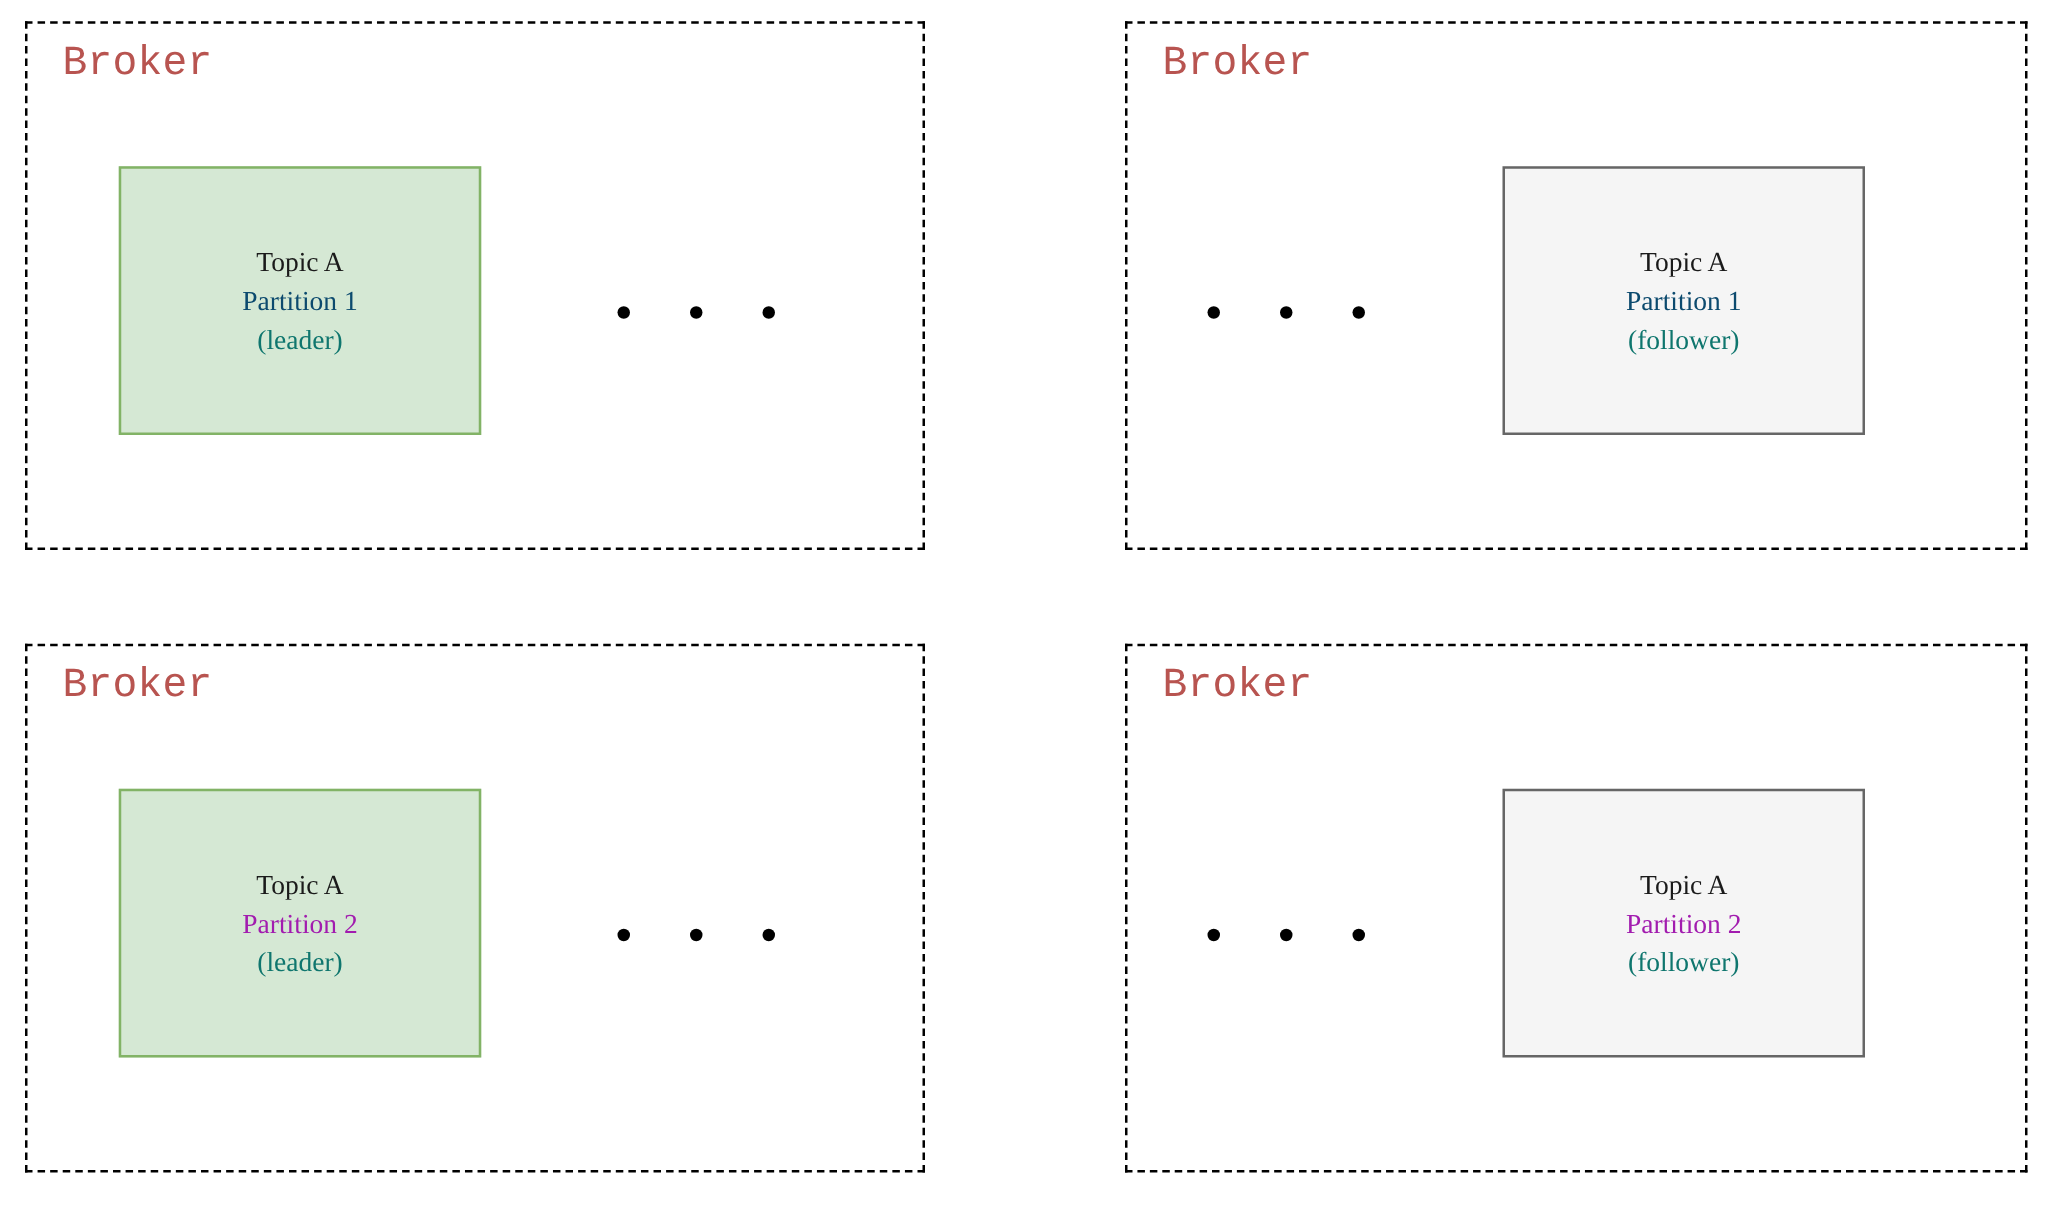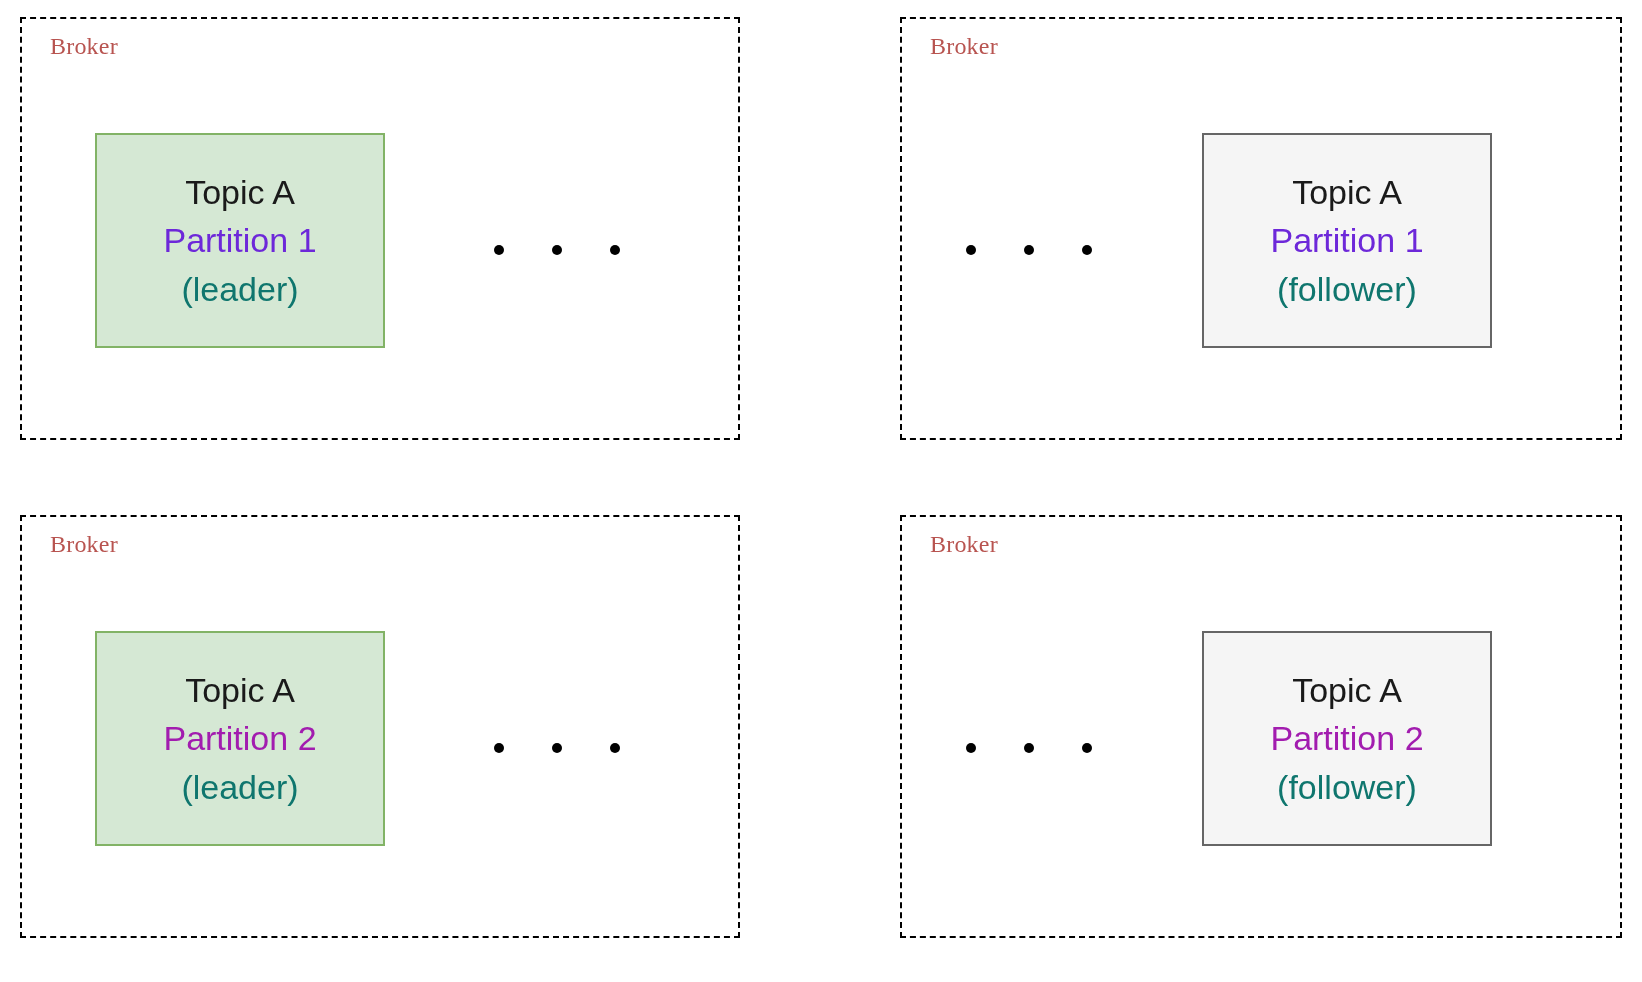--- a/index.html
+++ b/index.html
@@ -24,22 +24,22 @@
     position: absolute;
     box-sizing: border-box;
     background: transparent;
     border: 2px dashed #000000;
     border-radius: 0;
   }
   .broker-label {
     position: absolute;
     left: 28px;
     top: 14px;
-    font-family: Liberation Serif, serif;
-    font-size: 24px;
+    font-family: Liberation Mono, monospace;
+    font-size: 33px;
     line-height: 1.1;
     color: #b85450;
     white-space: nowrap;
     letter-spacing: 0.2px;
   }
 
   
   .partition-box {
     position: absolute;
     box-sizing: border-box;
@@ -52,28 +52,28 @@
   }
   .partition-box.leader {
     background: #d5e8d4;
     border: 2px solid #82b366;
   }
   .partition-box.follower {
     background: #f5f5f5;
     border: 2px solid #666666;
   }
   .p-line {
-    font-family: Liberation Sans, sans-serif;
-    font-size: 34px;
+    font-family: Liberation Serif, serif;
+    font-size: 22px;
     line-height: 1.42;
     white-space: nowrap;
   }
   .p-topic   { color: #1a1a1a; }
   .p-role    { color: #0f766e; }
-  .p-part-1  { color: #6d28d9; }
+  .p-part-1  { color: #0c4a6e; }
   .p-part-2  { color: #a21caf; }
 
   
   .dots {
     position: absolute;
     display: flex;
     align-items: center;
     gap: 48px;
   }
   .dot {

